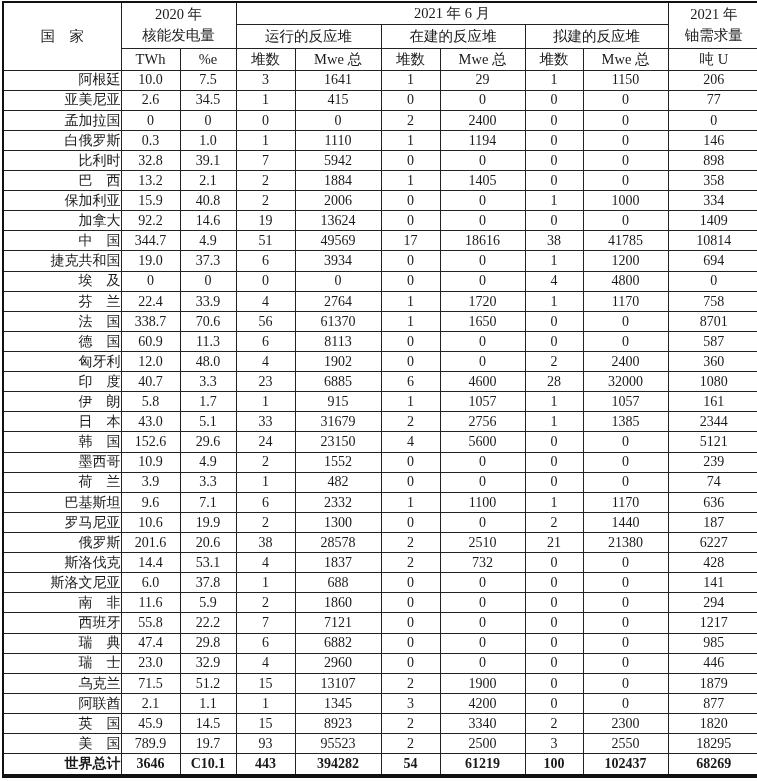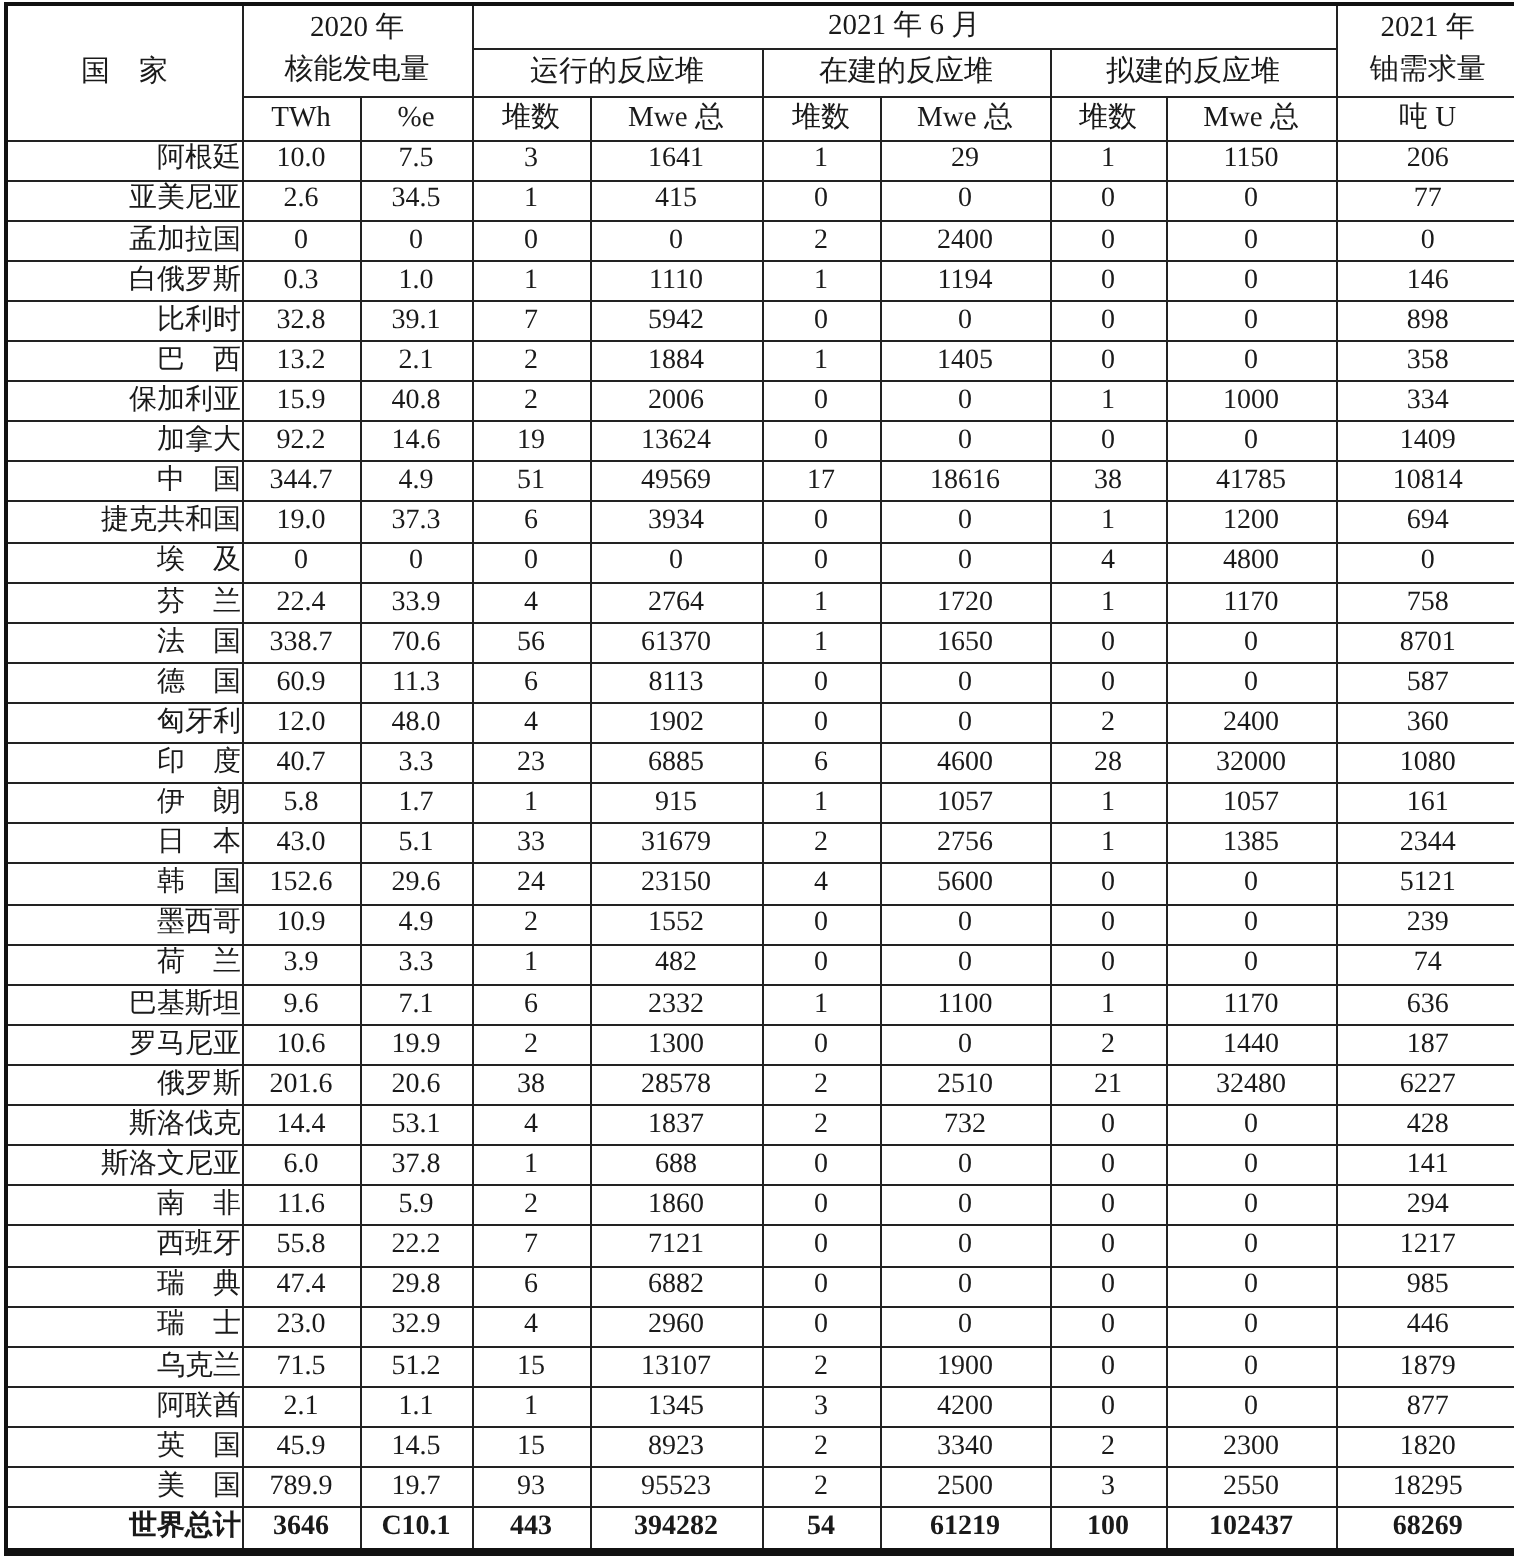--- a/index.html
+++ b/index.html
@@ -377,21 +377,21 @@
       </tr>
       <tr>
         <td class="country">俄罗斯</td>
         <td>201.6</td>
         <td>20.6</td>
         <td>38</td>
         <td>28578</td>
         <td>2</td>
         <td>2510</td>
         <td>21</td>
-        <td>32480</td>
+        <td>21380</td>
         <td>6227</td>
       </tr>
       <tr>
         <td class="country">斯洛伐克</td>
         <td>14.4</td>
         <td>53.1</td>
         <td>4</td>
         <td>1837</td>
         <td>2</td>
         <td>732</td>

